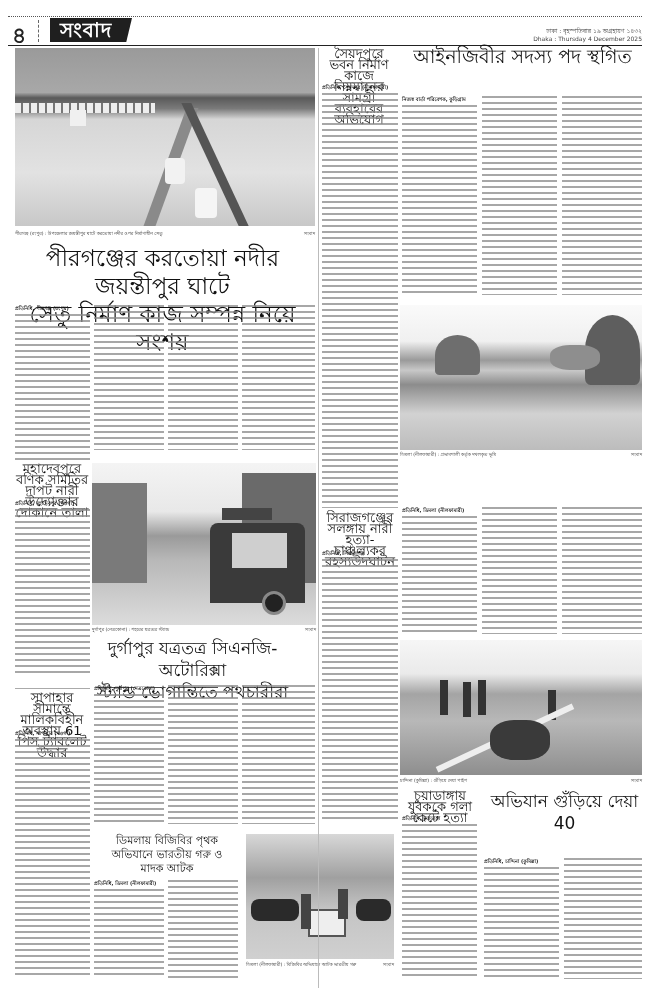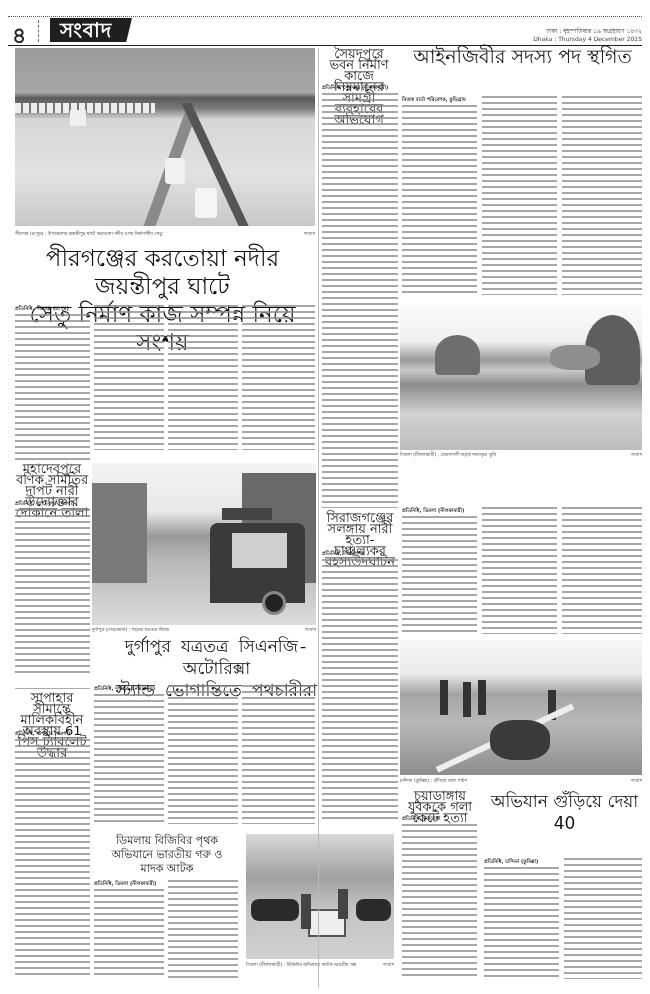--- a/index.html
+++ b/index.html
@@ -70,21 +70,21 @@
   <div style="position:absolute; left:0; top:20px; width:55px; height:100px; background:#7a7a7a;"></div>
   <div style="position:absolute; left:150px; top:10px; width:74px; height:110px; background:#6a6a6a;"></div>
   <div style="position:absolute; left:118px; top:60px; width:95px; height:80px; background:#3a3a3a; border-radius:8px 8px 0 0;"></div>
   <div style="position:absolute; left:140px; top:70px; width:55px; height:35px; background:#cfcfcf;"></div>
   <div style="position:absolute; left:170px; top:128px; width:24px; height:24px; background:#222; border-radius:50%; border:3px solid #888;"></div>
   <div style="position:absolute; left:130px; top:45px; width:50px; height:12px; background:#444; font-size:7px; color:#ddd; text-align:center;"></div>
 </div>
 <div class="abs caption" style="left:92px; top:627px; width:170px;">দুর্গাপুর (নেত্রকোনা) : শহরের যত্রতত্র স্ট্যান্ড</div>
 <div class="abs credit" style="left:280px; top:627px; width:36px;">সংবাদ</div>
 
-<div class="abs hl-l" style="left:104px; top:637px; width:225px;font-family:Liberation Mono, monospace;">
+<div class="abs hl-l" style="left:80px; top:637px; width:225px;">
   <div>দুর্গাপুর যত্রতত্র সিএনজি-অটোরিক্সা</div>
   <div>স্ট্যান্ড ভোগান্তিতে পথচারীরা</div>
 </div>
 <div class="abs byline" style="left:94px; top:685px; width:70px;">প্রতিনিধি, দুর্গাপুর (নেত্রকোনা)</div>
 <div class="abs text textfill" style="left:94px; top:694px; width:70px; height:130px;"></div>
 <div class="abs text textfill" style="left:168px; top:685px; width:70px; height:139px;"></div>
 <div class="abs text textfill" style="left:242px; top:685px; width:73px; height:139px;"></div>
 
 <div class="abs hl-m" style="left:92px; top:834px; width:150px;">
   <div>ডিমলায় বিজিবির পৃথক</div>

